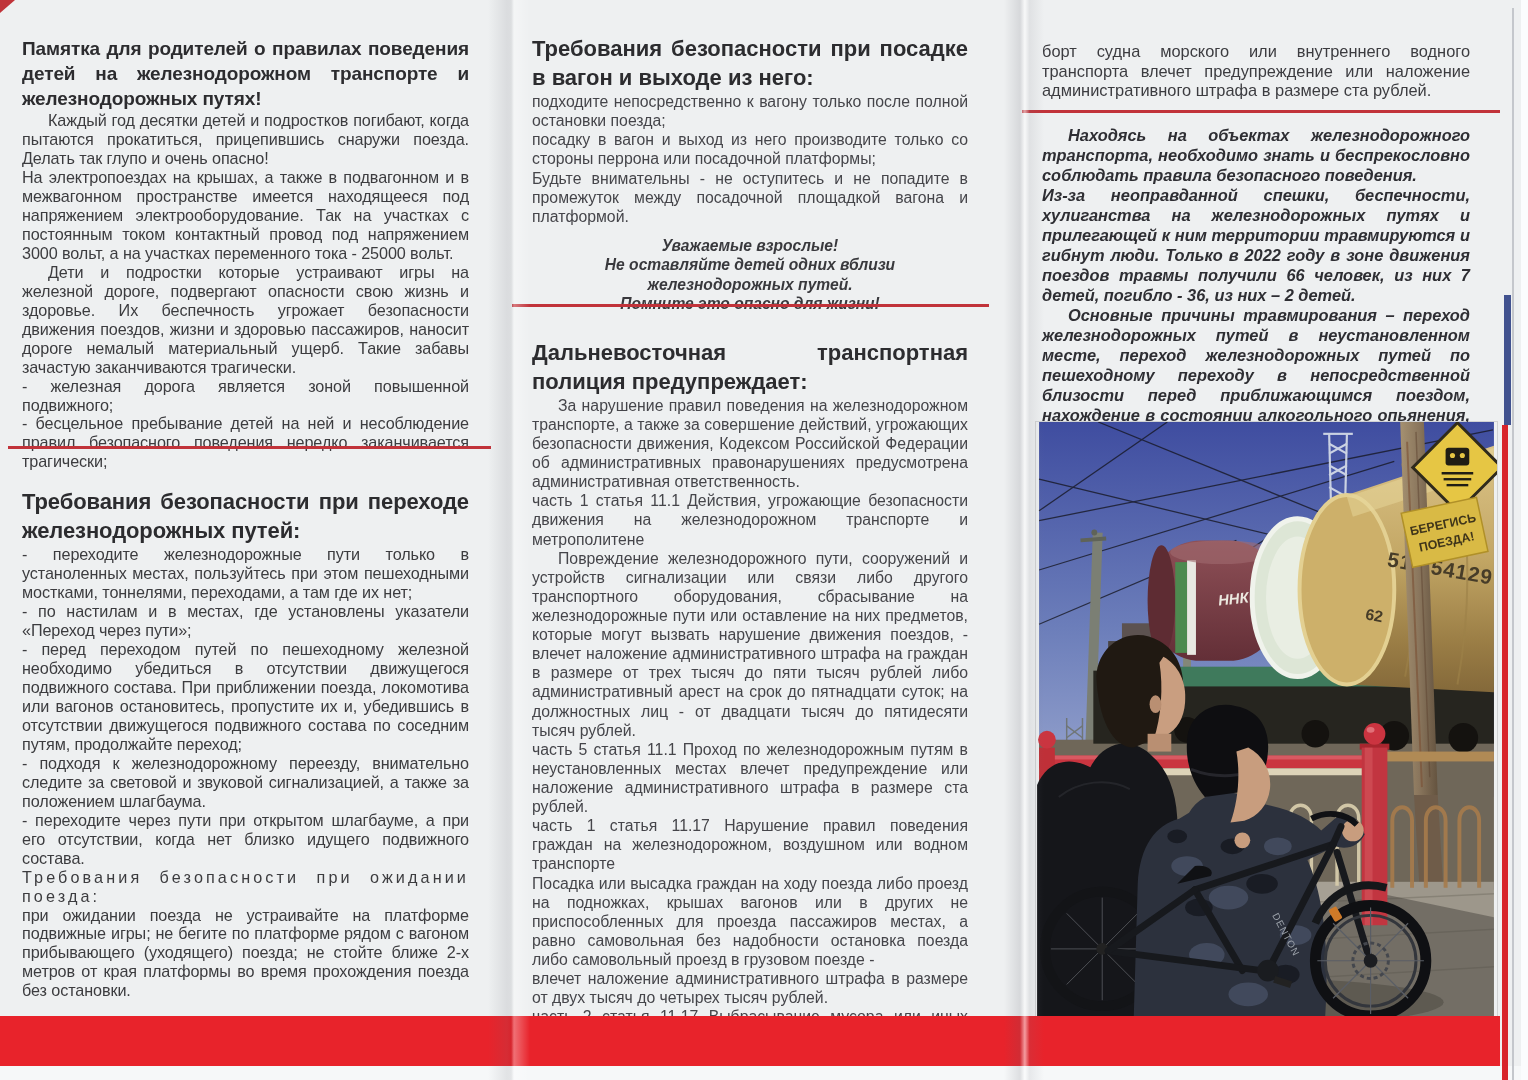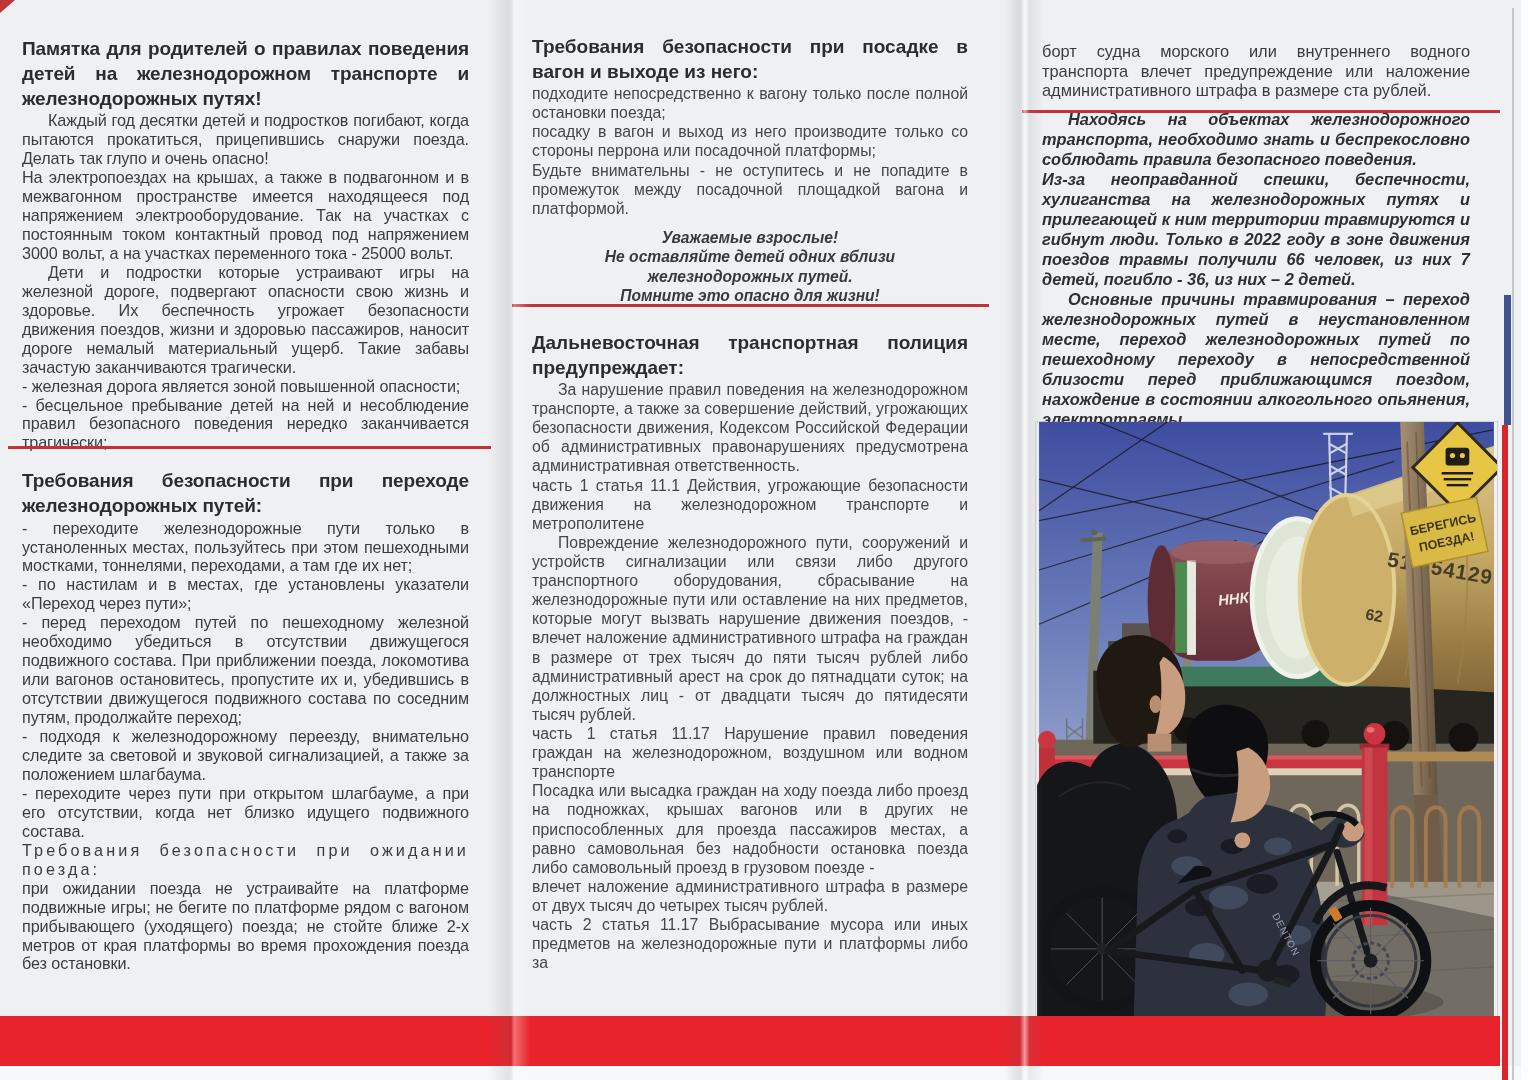--- a/index.html
+++ b/index.html
@@ -4,21 +4,21 @@
 <style>
   html,body{margin:0;padding:0;background:#dfe1e3;}
   .page{position:relative;width:1528px;height:1080px;background:#eef0f1;overflow:hidden;
         font-family:"Liberation Sans",sans-serif;padding-left:23px;}
   .panel{position:absolute;color:#3e3e41;}
   .panel p{margin:0;text-align:justify;}
   .panel--left{left:22px;top:36px;width:447px;font-size:16.2px;line-height:1.17;letter-spacing:-0.1px;color:#3c3c3f;}
   .panel--mid{left:532px;top:34px;width:436px;font-size:15.8px;line-height:1.21;color:#45454a;}
   .panel--right{left:1042px;top:42px;width:428px;font-size:16.4px;line-height:1.2;color:#3c3c40;}
   .h1{font-weight:bold;font-size:19px;line-height:1.32;color:#2c2c2f;text-align:justify;margin:0;}
-  .h2{font-weight:bold;font-size:19px;line-height:1.32;color:#2c2c2f;text-align:justify;margin:0;}
+  .h2{font-weight:bold;font-size:22px;line-height:1.32;color:#2c2c2f;text-align:justify;margin:0;}
   .indent{text-indent:26px;}
   .spaced{letter-spacing:3.1px;}
   .notice{margin-top:10px;}
   .notice p{font-style:italic;font-weight:bold;font-size:15.6px;line-height:1.25;color:#39393d;text-align:center;}
   .police-title{margin-top:16px;}
   .gap-md{margin-top:10px;}
   .gap-sm{margin-top:8px;}
   .right-italic{margin-top:12px;}
   .right-italic p{font-style:italic;font-weight:bold;color:#2e2e33;line-height:1.22;}
   .rule{position:absolute;height:3px;background:#c1333a;}
@@ -45,21 +45,21 @@
 
 <div class="page">
 
   <div class="corner-mark"></div>
 
   <div class="panel panel--left">
     <p class="h1">Памятка для родителей о правилах поведения детей на железнодорожном транспорте и железнодорожных путях!</p>
     <p class="indent">Каждый год десятки детей и подростков погибают, когда пытаются прокатиться, прицепившись снаружи поезда. Делать так глупо и очень опасно!</p>
     <p>На электропоездах на крышах, а также в подвагонном и в межвагонном пространстве имеется находящееся под напряжением электрооборудование. Так на участках с постоянным током контактный провод под напряжением 3000 вольт, а на участках переменного тока - 25000 вольт.</p>
     <p class="indent">Дети и подростки которые устраивают игры на железной дороге, подвергают опасности свою жизнь и здоровье. Их беспечность угрожает безопасности движения поездов, жизни и здоровью пассажиров, наносит дороге немалый материальный ущерб. Такие забавы зачастую заканчиваются трагически.</p>
-    <p>- железная дорога является зоной повышенной опасности;</p>
+    <p>- железная дорога является зоной повышенной подвижного;</p>
     <p>- бесцельное пребывание детей на ней и несоблюдение правил безопасного поведения нередко заканчивается трагически;</p>
     <p class="h2" style="margin-top:16px;">Требования безопасности при переходе железнодорожных путей:</p>
     <p>- переходите железнодорожные пути только в устаноленных местах, пользуйтесь при этом пешеходными мостками, тоннелями, переходами, а там где их нет;</p>
     <p>- по настилам и в местах, где установлены указатели «Переход через пути»;</p>
     <p>- перед переходом путей по пешеходному железной необходимо убедиться в отсутствии движущегося подвижного состава. При приближении поезда, локомотива или вагонов остановитесь, пропустите их и, убедившись в отсутствии движущегося подвижного состава по соседним путям, продолжайте переход;</p>
     <p>- подходя к железнодорожному переезду, внимательно следите за световой и звуковой сигнализацией, а также за положением шлагбаума.</p>
     <p>- переходите через пути при открытом шлагбауме, а при его отсутствии, когда нет близко идущего подвижного состава.</p>
     <p class="spaced">Требования безопасности при ожидании поезда:</p>
     <p>при ожидании поезда не устраивайте на платформе подвижные игры; не бегите по платформе рядом с вагоном прибывающего (уходящего) поезда; не стойте ближе 2-х метров от края платформы во время прохождения поезда без остановки.</p>
   </div>
@@ -71,29 +71,30 @@
     <p>Будьте внимательны - не оступитесь и не попадите в промежуток между посадочной площадкой вагона и платформой.</p>
     <div class="notice">
       <p>Уважаемые взрослые!</p>
       <p>Не оставляйте детей одних вблизи железнодорожных путей.</p>
       <p>Помните это опасно для жизни!</p>
     </div>
     <p class="h2 police-title" style="margin-top:24px;">Дальневосточная транспортная полиция предупреждает:</p>
     <p class="indent">За нарушение правил поведения на железнодорожном транспорте, а также за совершение действий, угрожающих безопасности движения, Кодексом Российской Федерации об административных правонарушениях предусмотрена административная ответственность.</p>
     <p class="gap-md">часть 1 статья 11.1 Действия, угрожающие безопасности движения на железнодорожном транспорте и метрополитене</p>
     <p class="indent">Повреждение железнодорожного пути, сооружений и устройств сигнализации или связи либо другого транспортного оборудования, сбрасывание на железнодорожные пути или оставление на них предметов, которые могут вызвать нарушение движения поездов, - влечет наложение административного штрафа на граждан в размере от трех тысяч до пяти тысяч рублей либо административный арест на срок до пятнадцати суток; на должностных лиц - от двадцати тысяч до пятидесяти тысяч рублей.</p>
+    <p class="gap-md">часть 5 статья 11.1 Проход по железнодорожным путям в неустановленных местах влечет предупреждение или наложение административного штрафа в размере ста рублей.</p>
     <p class="gap-sm">часть 1 статья 11.17 Нарушение правил поведения граждан на железнодорожном, воздушном или водном транспорте</p>
     <p>Посадка или высадка граждан на ходу поезда либо проезд на подножках, крышах вагонов или в других не приспособленных для проезда пассажиров местах, а равно самовольная без надобности остановка поезда либо самовольный проезд в грузовом поезде -</p>
     <p>влечет наложение административного штрафа в размере от двух тысяч до четырех тысяч рублей.</p>
     <p>часть 2 статья 11.17 Выбрасывание мусора или иных предметов на железнодорожные пути и платформы либо за</p>
   </div>
 
   <div class="panel panel--right">
     <p>борт судна морского или внутреннего водного транспорта влечет предупреждение или наложение административного штрафа в размере ста рублей.</p>
-    <div class="right-italic" style="margin-top:8px;">
+    <div class="right-italic" style="margin-top:24px;">
       <p class="indent">Находясь на объектах железнодорожного транспорта, необходимо знать и беспрекословно соблюдать правила безопасного поведения.</p>
       <p>Из-за неоправданной спешки, беспечности, хулиганства на железнодорожных путях и прилегающей к ним территории травмируются и гибнут люди. Только в 2022 году в зоне движения поездов травмы получили 66 человек, из них 7 детей, погибло - 36, из них – 2 детей.</p>
       <p class="indent">Основные причины травмирования – переход железнодорожных путей в неустановленном месте, переход железнодорожных путей по пешеходному переходу в непосредственной близости перед приближающимся поездом, нахождение в состоянии алкогольного опьянения, электротравмы.</p>
     </div>
   </div>
 
   <div class="rule" id="rule-left"></div>
   <div class="rule" id="rule-mid"></div>
   <div class="rule" id="rule-right"></div>
 

